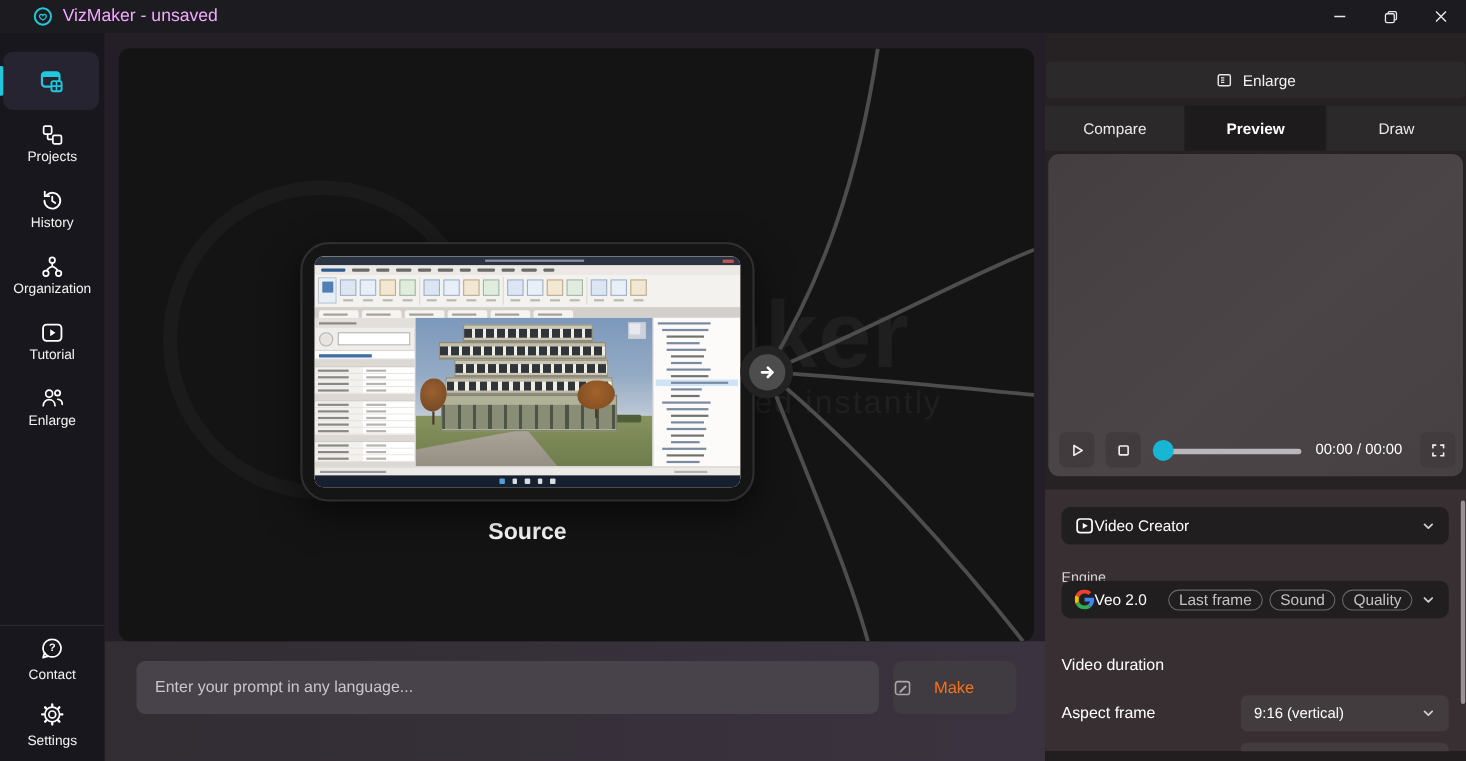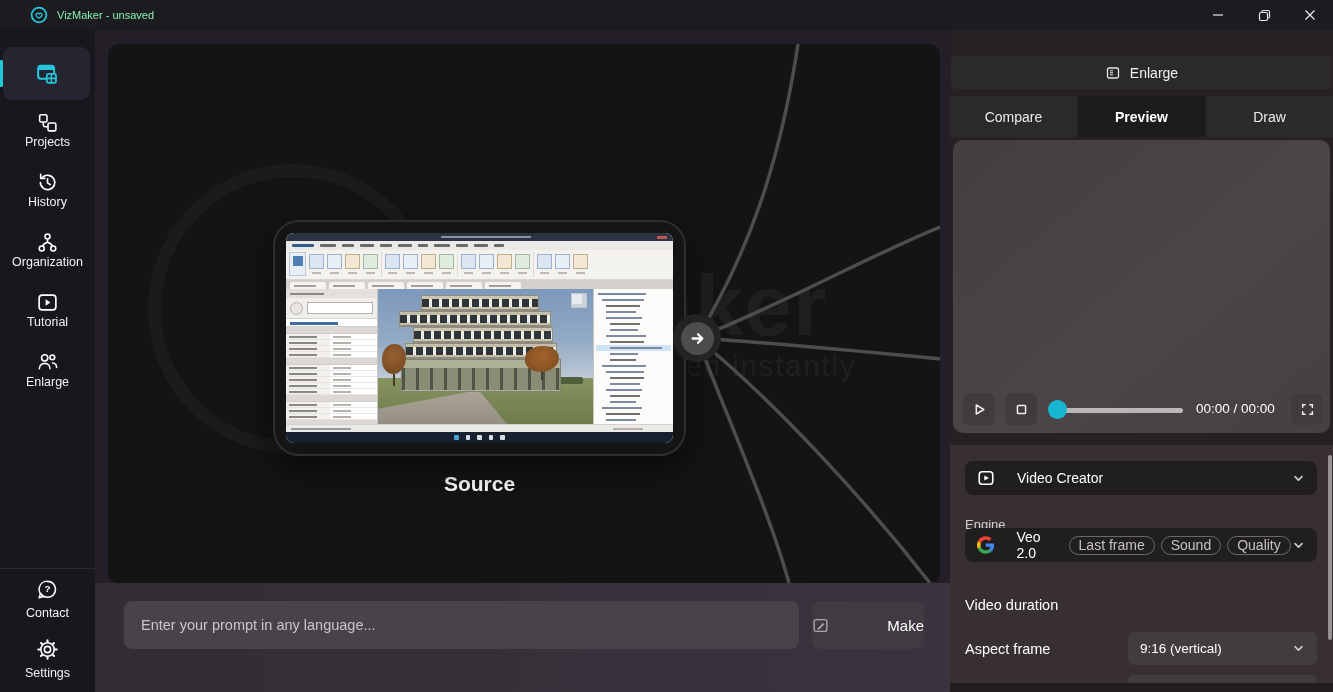--- a/index.html
+++ b/index.html
@@ -3,21 +3,21 @@
 <meta charset="utf-8">
 <style>
   html,body{margin:0;padding:0;background:#101013;}
   *{box-sizing:border-box;}
   .app{position:relative;width:1333px;height:692px;overflow:hidden;
        font-family:"Liberation Sans",sans-serif;background:#241f26;color:#fff;}
 
   
   .titlebar{position:absolute;left:0;top:0;width:1333px;height:30px;background:#1c1b20;z-index:30;}
   .logo{position:absolute;left:30px;top:6px;width:18px;height:18px;}
-  .app-title{position:absolute;left:57px;top:0;height:30px;line-height:30px;font-size:11px;color:#86efac;}
+  .app-title{position:absolute;left:57px;top:0;height:30px;line-height:30px;font-size:16px;color:#f0abfc;}
   .win-controls{position:absolute;right:0;top:0;height:30px;display:flex;}
   .win-btn{width:46px;height:30px;display:flex;align-items:center;justify-content:center;cursor:pointer;}
 
   
   .sidebar{position:absolute;left:0;top:30px;width:95px;height:662px;background:#18171d;z-index:20;}
   .active-tile{position:absolute;left:3px;top:17px;width:87px;height:53px;background:#262430;border-radius:9px;
                display:flex;align-items:center;justify-content:center;cursor:pointer;}
   .active-indicator{position:absolute;left:0;top:30px;width:4px;height:27px;background:#22c7dc;border-radius:0 3px 3px 0;}
   .sb-icon{position:absolute;left:36px;width:23px;height:23px;}
   .sb-label{position:absolute;left:0;width:95px;text-align:center;font-size:12.5px;color:#f2f2f2;}
@@ -102,21 +102,21 @@
   .rv-status:before{content:'';position:absolute;right:30px;top:3px;width:30px;height:2px;background:#b5b2ae;}
   .rv-taskbar{height:11px;background:#16202e;display:flex;align-items:center;justify-content:center;gap:7px;flex:none;}
   .rv-taskbar i{width:4.5px;height:4.5px;border-radius:1px;background:#d8dde2;}
   .rv-taskbar i.b{background:#4f9fd8;}
 
   
   .prompt-input{position:absolute;left:29px;top:18px;width:675px;height:48px;background:#48424a;border:none;outline:none;
                 border-radius:8px;color:#e8e5e8;font-size:14.5px;padding:0 17px;font-family:"Liberation Sans",sans-serif;}
   .prompt-input::placeholder{color:#cac6cb;}
   .make-btn{position:absolute;left:717px;top:18px;width:112px;height:48px;background:#403a41;border-radius:8px;
-            display:flex;align-items:center;justify-content:space-between;gap:4px;color:#ffffff;font-size:15px;cursor:pointer;}
+            display:flex;align-items:center;justify-content:flex-start;gap:20px;color:#f97316;font-size:15px;cursor:pointer;}
 
   
   .right-panel{position:absolute;left:950px;top:30px;width:383px;height:662px;background:#262223;}
   .enlarge-btn{position:absolute;left:1px;top:26px;width:381px;height:33px;background:#2b2929;border-radius:4px;
                display:flex;align-items:center;justify-content:center;gap:9px;font-size:14px;color:#f2f0f0;cursor:pointer;}
   .tabs{position:absolute;left:0;top:66px;width:383px;height:41px;display:flex;}
   .tab{flex:1;display:flex;align-items:center;justify-content:center;font-size:14px;color:#eceaea;
        background:#2b2929;cursor:pointer;border-left:1px solid #201e1e;}
   .tab:first-child{border-left:none;}
   .tab.active{background:#1d1b1b;font-weight:bold;color:#fff;}
@@ -124,21 +124,21 @@
                 background:linear-gradient(140deg,#443e41 0%,#4b4548 55%,#464043 100%);}
   .pbtn{position:absolute;width:32px;height:32px;background:#413b3e;border-radius:6px;
         display:flex;align-items:center;justify-content:center;cursor:pointer;}
   .slider-track{position:absolute;left:105px;top:378px;width:128px;height:5px;background:#b9b7b9;border-radius:3px;cursor:pointer;}
   .slider-thumb{position:absolute;left:98px;top:370px;width:19px;height:19px;border-radius:50%;background:#17b7d4;cursor:pointer;}
   .time-label{position:absolute;left:246px;top:363px;width:92px;height:32px;line-height:32px;font-size:13.5px;color:#fff;white-space:nowrap;}
   .settings-section{position:absolute;left:0;top:415px;width:383px;height:238px;background:#372f31;}
   .panel-bottom{position:absolute;left:0;top:653px;width:383px;height:9px;background:#221d1e;}
   .dd-dark{position:absolute;left:15px;width:352px;height:34px;background:#201e1e;border-radius:8px;
            display:flex;align-items:center;padding:0 12px;cursor:pointer;}
-  .dd-dark .lbl{font-size:14px;color:#fff;margin-left:22px;}
+  .dd-dark .lbl{font-size:14px;color:#fff;margin-left:0;}
   .chev{margin-left:auto;flex:none;}
   .section-label{position:absolute;left:15px;font-size:13px;color:#d6d2d2;}
   .row-label{position:absolute;left:15px;font-size:14.5px;color:#fff;}
   .dd-small{position:absolute;left:178px;width:189px;height:33px;background:#423c3e;border-radius:6px;
             display:flex;align-items:center;padding:0 12px;font-size:13.5px;color:#fff;cursor:pointer;}
   .pill{display:inline-flex;align-items:center;height:19px;padding:0 9px;border:1px solid #6d6969;border-radius:10px;
         font-size:14px;color:#c6c2c2;margin-left:6px;flex:none;}
   .badges{margin-left:auto;display:flex;align-items:center;}
   .scrollbar{position:absolute;left:378px;top:425px;width:4px;height:185px;background:#969292;border-radius:3px;cursor:pointer;}
 </style>

